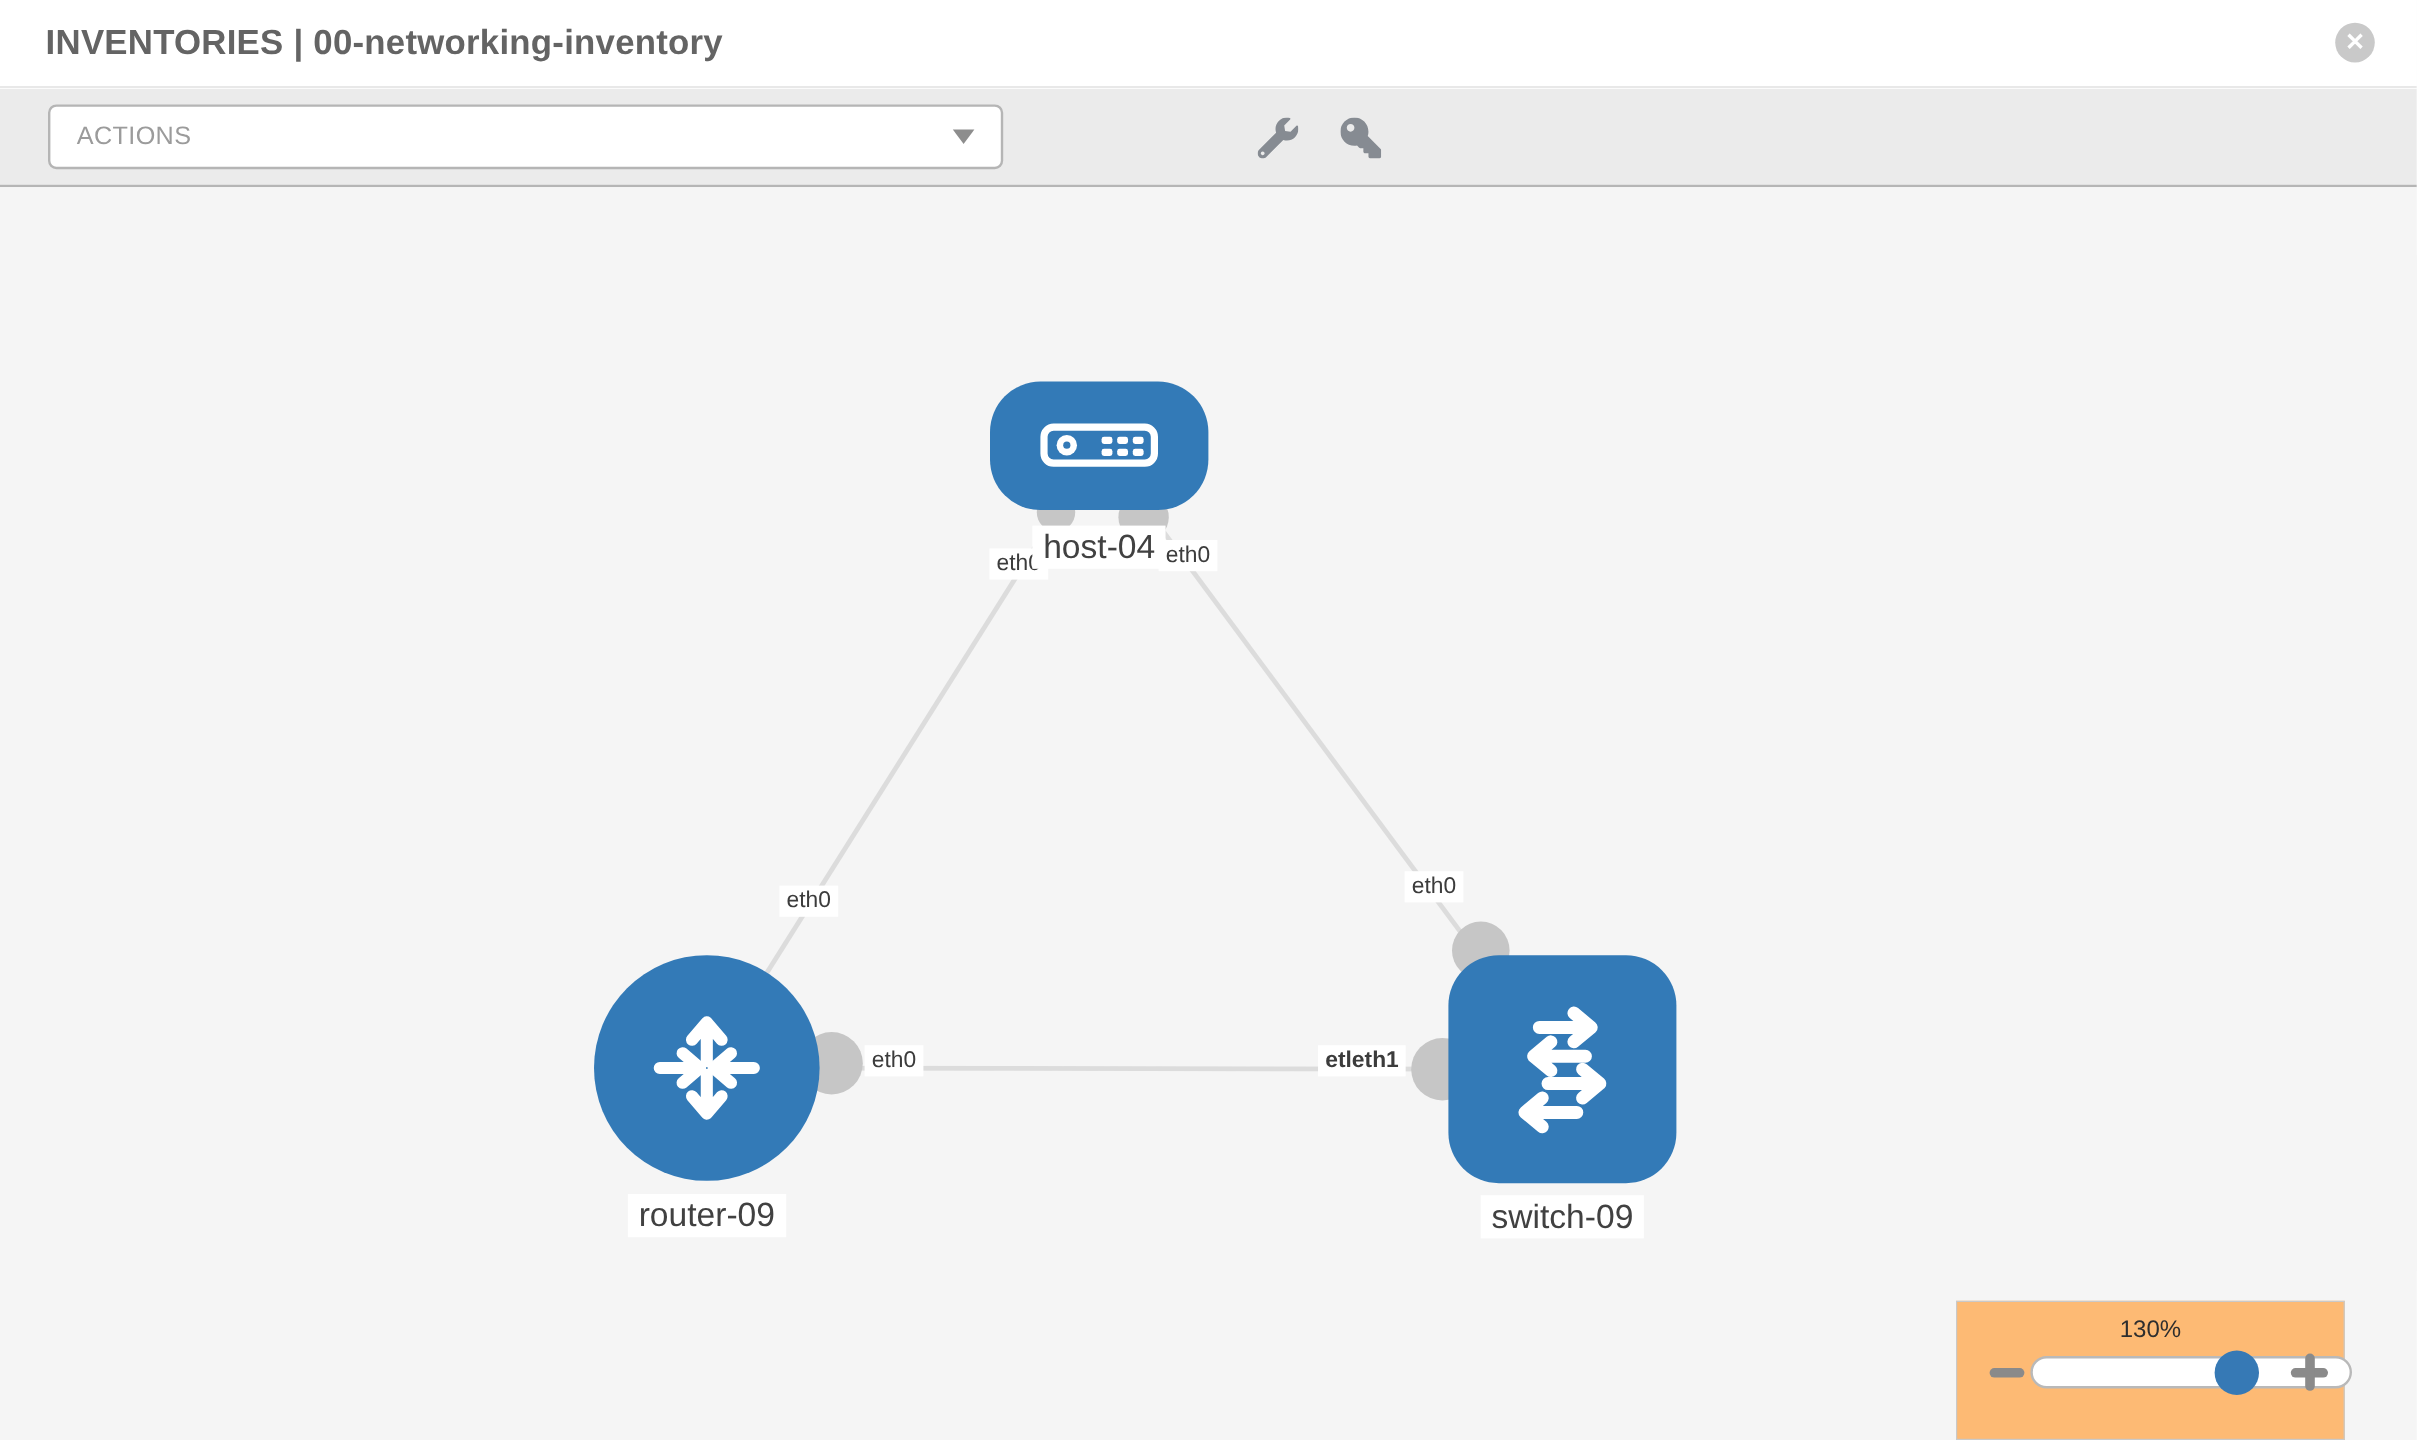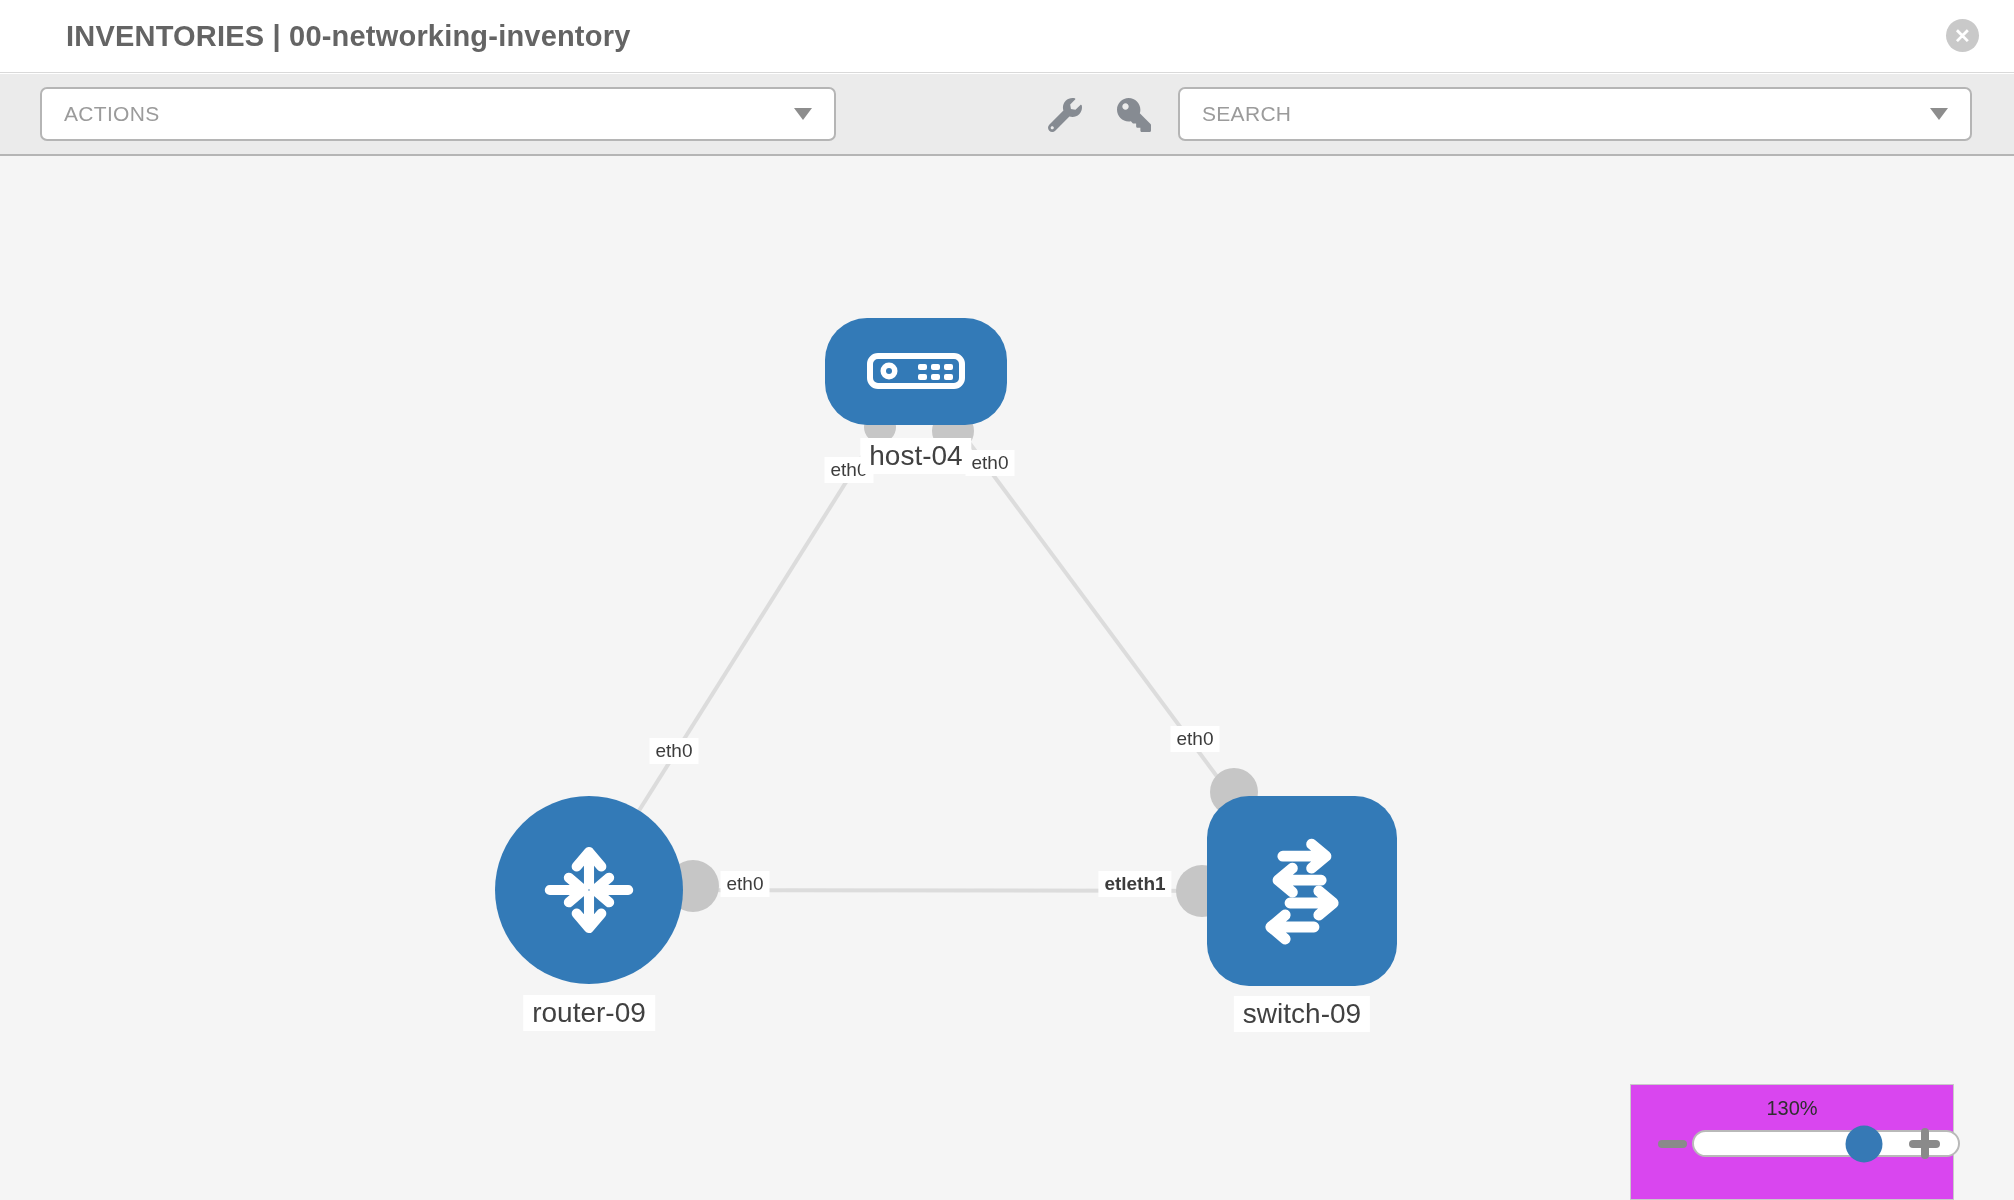--- a/index.html
+++ b/index.html
@@ -1,21 +1,21 @@
 <!DOCTYPE html>
 <html><head>
 <meta charset="utf-8">
 <style>
   * { margin:0; padding:0; box-sizing:border-box; }
   html,body { width:2014px; height:1200px; overflow:hidden; }
   body { font-family:"Liberation Sans", sans-serif; background:#fff; position:relative; }
 
   
   .header { position:absolute; left:0; top:0; width:2014px; height:73px; background:#fff;
-            border-bottom:1px solid #d9d9d9; display:flex; align-items:center;padding-left:28px; }
+            border-bottom:1px solid #d9d9d9; display:flex; align-items:center; }
   .title { margin-left:38px; font-size:29px; font-weight:bold; color:#646464; letter-spacing:.2px; }
   .close-btn { position:absolute; right:35px; top:19px; width:33px; height:33px; border-radius:50%;
                background:#c9c9c9; color:#fff; display:flex; align-items:center; justify-content:center;
                font-size:20px; font-weight:bold; cursor:pointer; }
 
   
   .toolbar { position:absolute; left:0; top:74px; width:2014px; height:82px; background:#ebebeb;
              border-bottom:2px solid #b5b5b5; }
   .select-box { position:absolute; top:13px; height:54px; background:#fff; border:2px solid #b5b5b5;
                 border-radius:7px; display:flex; align-items:center; justify-content:space-between;
@@ -31,21 +31,21 @@
   .canvas { position:absolute; left:0; top:156px; width:2014px; height:1044px; background:#f5f5f5; }
   #topo-svg { position:absolute; left:0; top:0; }
   .node { position:absolute; display:flex; align-items:center; justify-content:center; cursor:pointer; }
   .node svg { display:block; }
   .tlabel { position:absolute; transform:translate(-50%,-50%); background:#fff; color:#414141;
             white-space:nowrap; text-align:center; }
   .node-label { font-size:28px; padding:2px 9px; }
   .if-label { font-size:19px; padding:2px 6px; color:#3c3c3c; }
 
   
-  .zoom-panel { position:absolute; left:1630px; top:1084px; width:324px; height:116px; background:#d946ef;
+  .zoom-panel { position:absolute; left:1630px; top:1084px; width:324px; height:116px; background:#fdba74;
                 border:1px solid #c9c9c9; }
   .zoom-level { width:100%; text-align:center; margin-top:12px; font-size:20px; color:#2e2e2e; }
   .zoom-minus { position:absolute; left:27px; top:55px; width:29px; height:8px; border-radius:4px;
                 background:#8a8a8a; cursor:pointer; }
   .zoom-plus { position:absolute; right:13px; top:43px; width:31px; height:31px; cursor:pointer; }
   .zoom-plus .h { position:absolute; left:0; top:12px; width:31px; height:8px; border-radius:4px; background:#8a8a8a; }
   .zoom-plus .v { position:absolute; left:12px; top:0; width:8px; height:31px; border-radius:4px; background:#8a8a8a; }
   .zoom-track { position:absolute; left:61px; top:45px; width:268px; height:27px; border:2px solid #b9b9b9;
                 border-radius:14px; background:#fff; cursor:pointer; }
   .zoom-thumb { position:absolute; top:50%; width:37px; height:37px; border-radius:50%;
@@ -69,24 +69,20 @@
     <svg viewBox="0 0 512 512">
         <path d="M507.73 109.1c-2.24-9.03-13.54-12.09-20.12-5.51l-74.36 74.36-67.88-11.31-11.31-67.88 74.36-74.36c6.62-6.62 3.43-17.9-5.66-20.16-47.38-11.74-99.55.91-136.58 37.93-39.64 39.64-50.55 97.1-34.05 147.2L18.74 402.76c-24.99 24.99-24.99 65.51 0 90.5 24.99 24.99 65.51 24.99 90.5 0l213.21-213.21c50.12 16.71 107.47 5.68 147.37-34.22 37.07-37.07 49.7-89.32 37.91-136.73zM64 472c-13.25 0-24-10.75-24-24 0-13.26 10.75-24 24-24s24 10.74 24 24c0 13.25-10.75 24-24 24z"></path>
       </svg>
   </div>
   <div class="tool-icon" style="left:1115px;">
     <svg viewBox="0 0 512 512" style="transform:scaleX(-1);">
         <path d="M512 176.001C512 273.203 433.202 352 336 352c-11.22 0-22.19-1.062-32.827-3.069l-24.012 27.014A23.999 23.999 0 0 1 261.223 384H224v40c0 13.255-10.745 24-24 24h-40v40c0 13.255-10.745 24-24 24H24c-13.255 0-24-10.745-24-24v-78.059c0-6.365 2.529-12.47 7.029-16.971l161.802-161.802C163.108 213.814 160 195.271 160 176 160 78.798 238.797.001 335.999 0 433.488-.001 512 78.511 512 176.001zM336 128c0 26.51 21.49 48 48 48s48-21.49 48-48-21.49-48-48-48-48 21.49-48 48z"></path>
       </svg>
   </div>
 
-  <div class="select-box" style="left:1178px; width:794px;">
-    <span class="ph">SEARCH</span>
-    <span class="caret"></span>
-  </div>
 </div>
 
 <div class="canvas" id="canvas">
   <svg id="topo-svg" width="2014" height="1044">
       <line x1="916" y1="215" x2="589" y2="734" stroke="#dcdcdc" stroke-width="4"></line>
       <line x1="916" y1="215" x2="1302" y2="735" stroke="#dcdcdc" stroke-width="4"></line>
       <line x1="589" y1="734" x2="1302" y2="735" stroke="#dcdcdc" stroke-width="4"></line>
       <circle cx="880" cy="271" r="16" fill="#c6c6c6"></circle>
       <circle cx="953" cy="275" r="21" fill="#c6c6c6"></circle>
       <circle cx="693" cy="730" r="26" fill="#c6c6c6"></circle>

